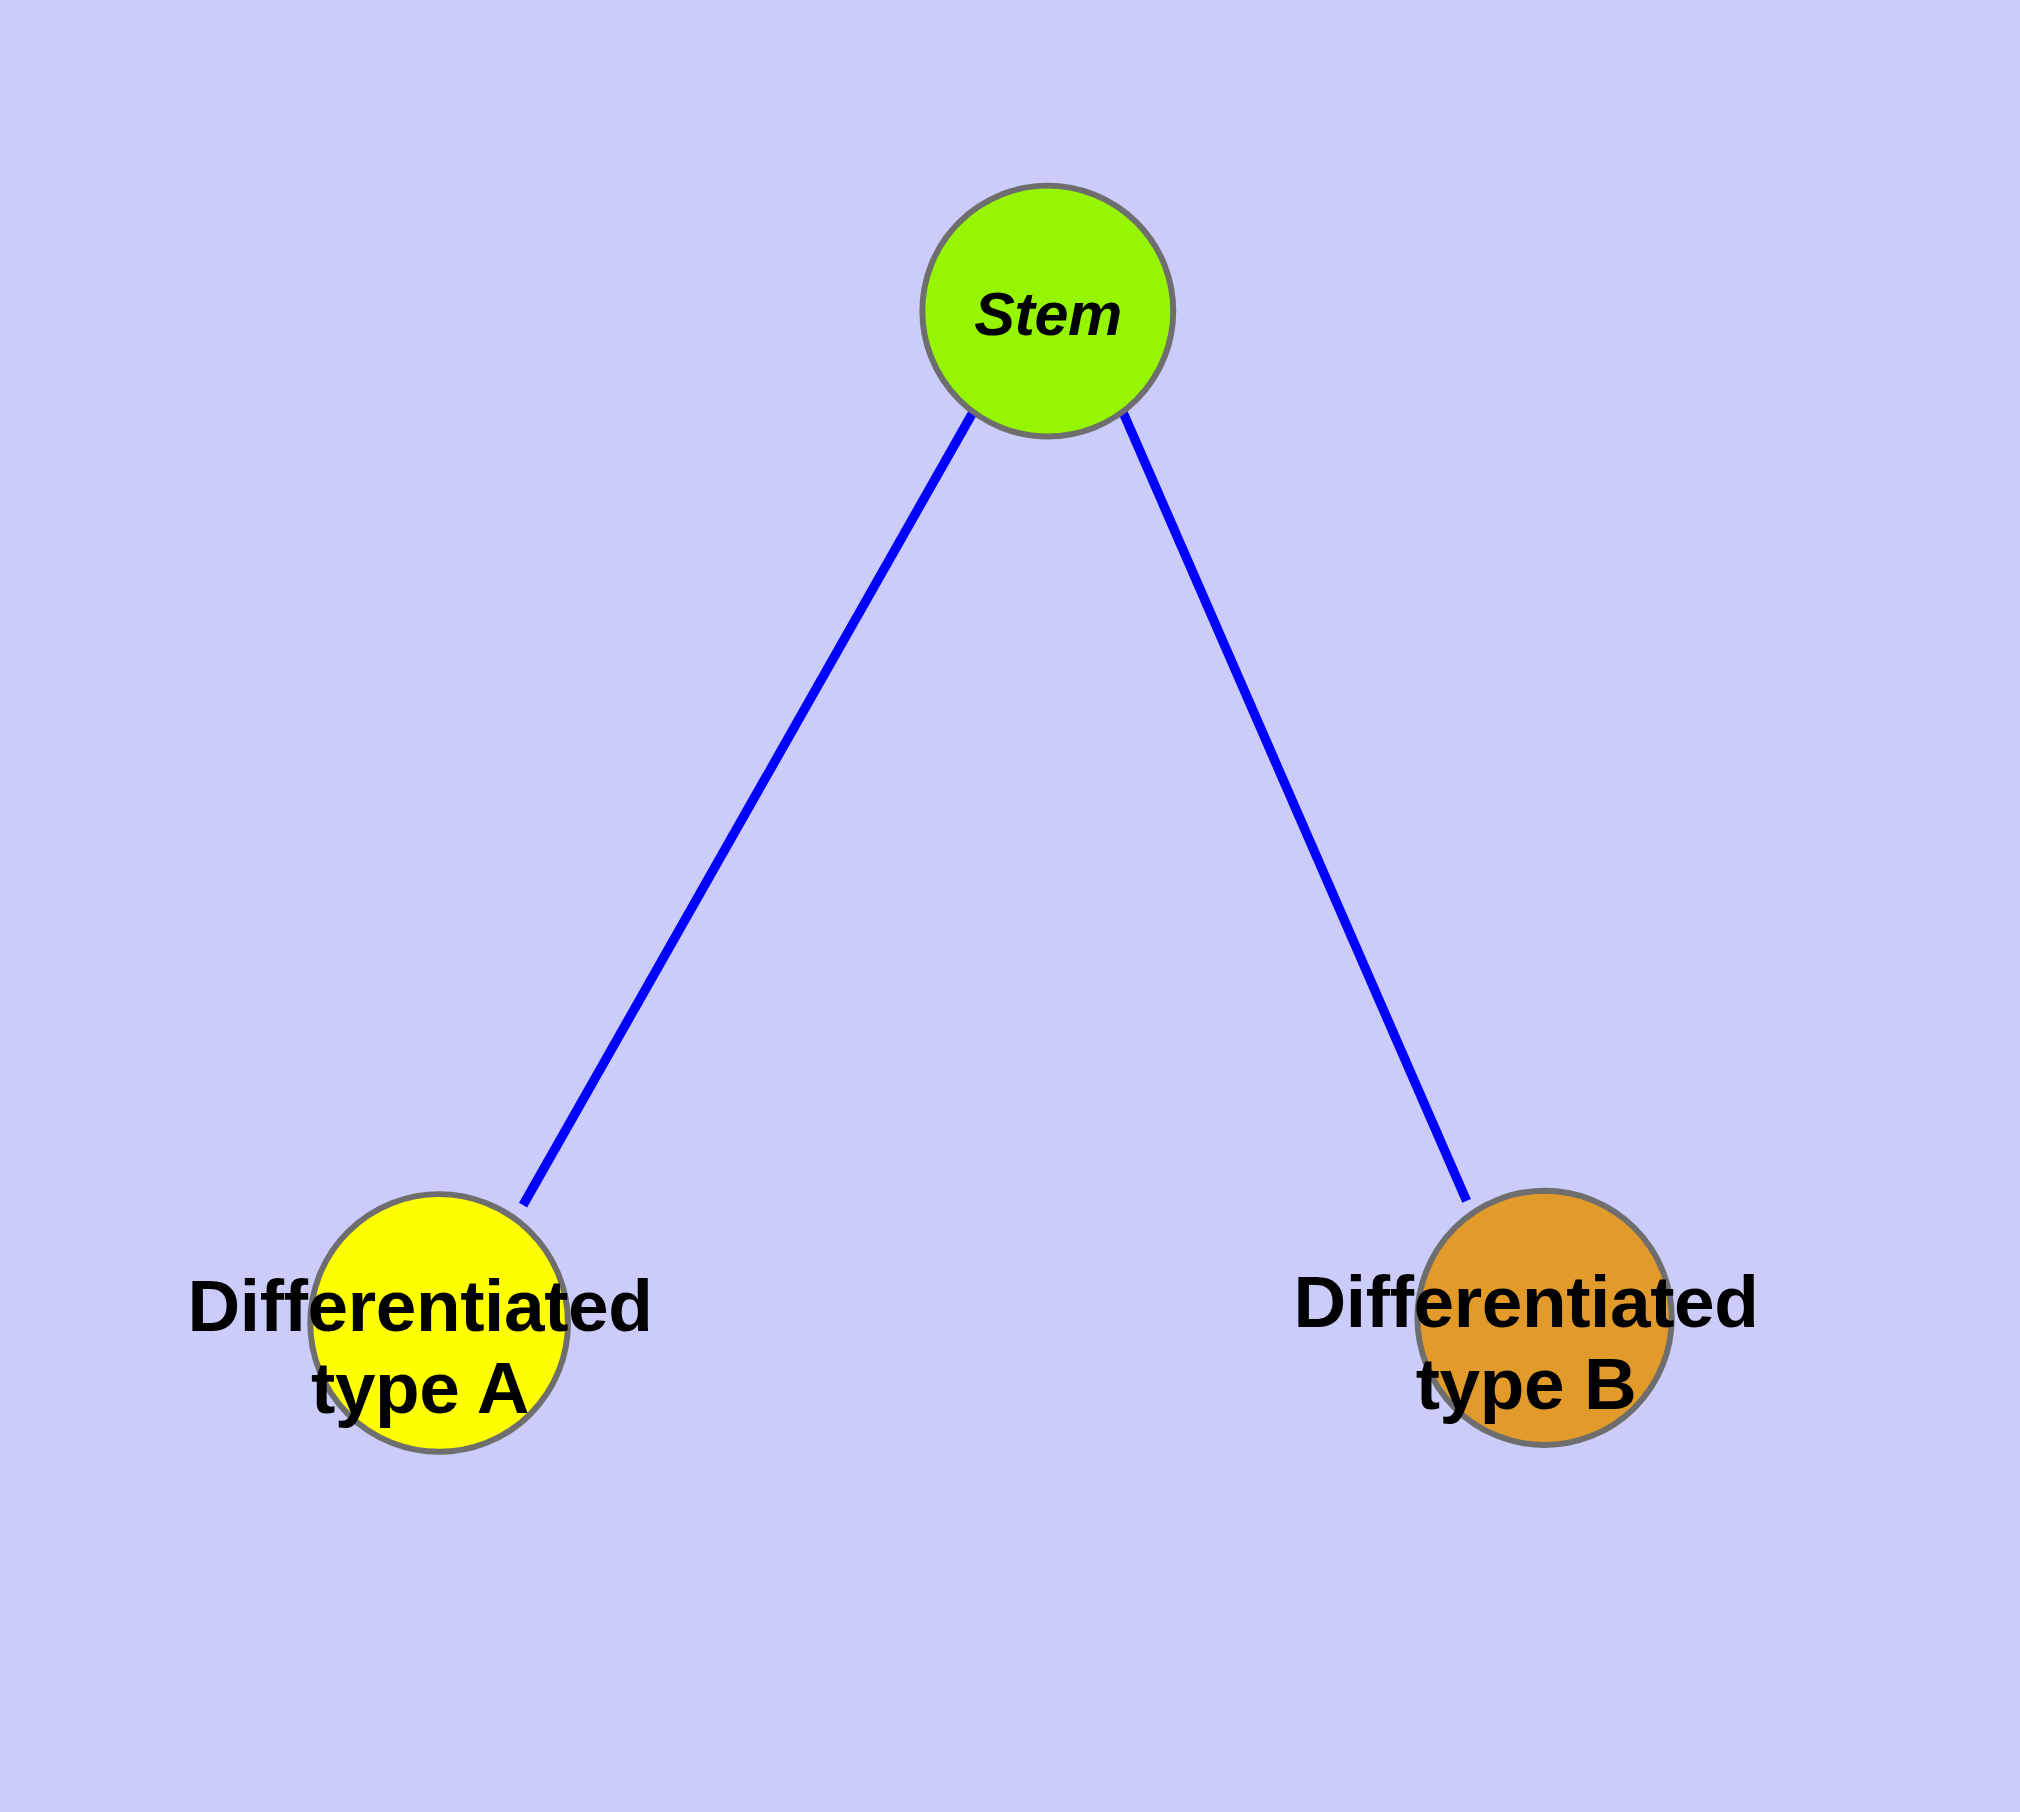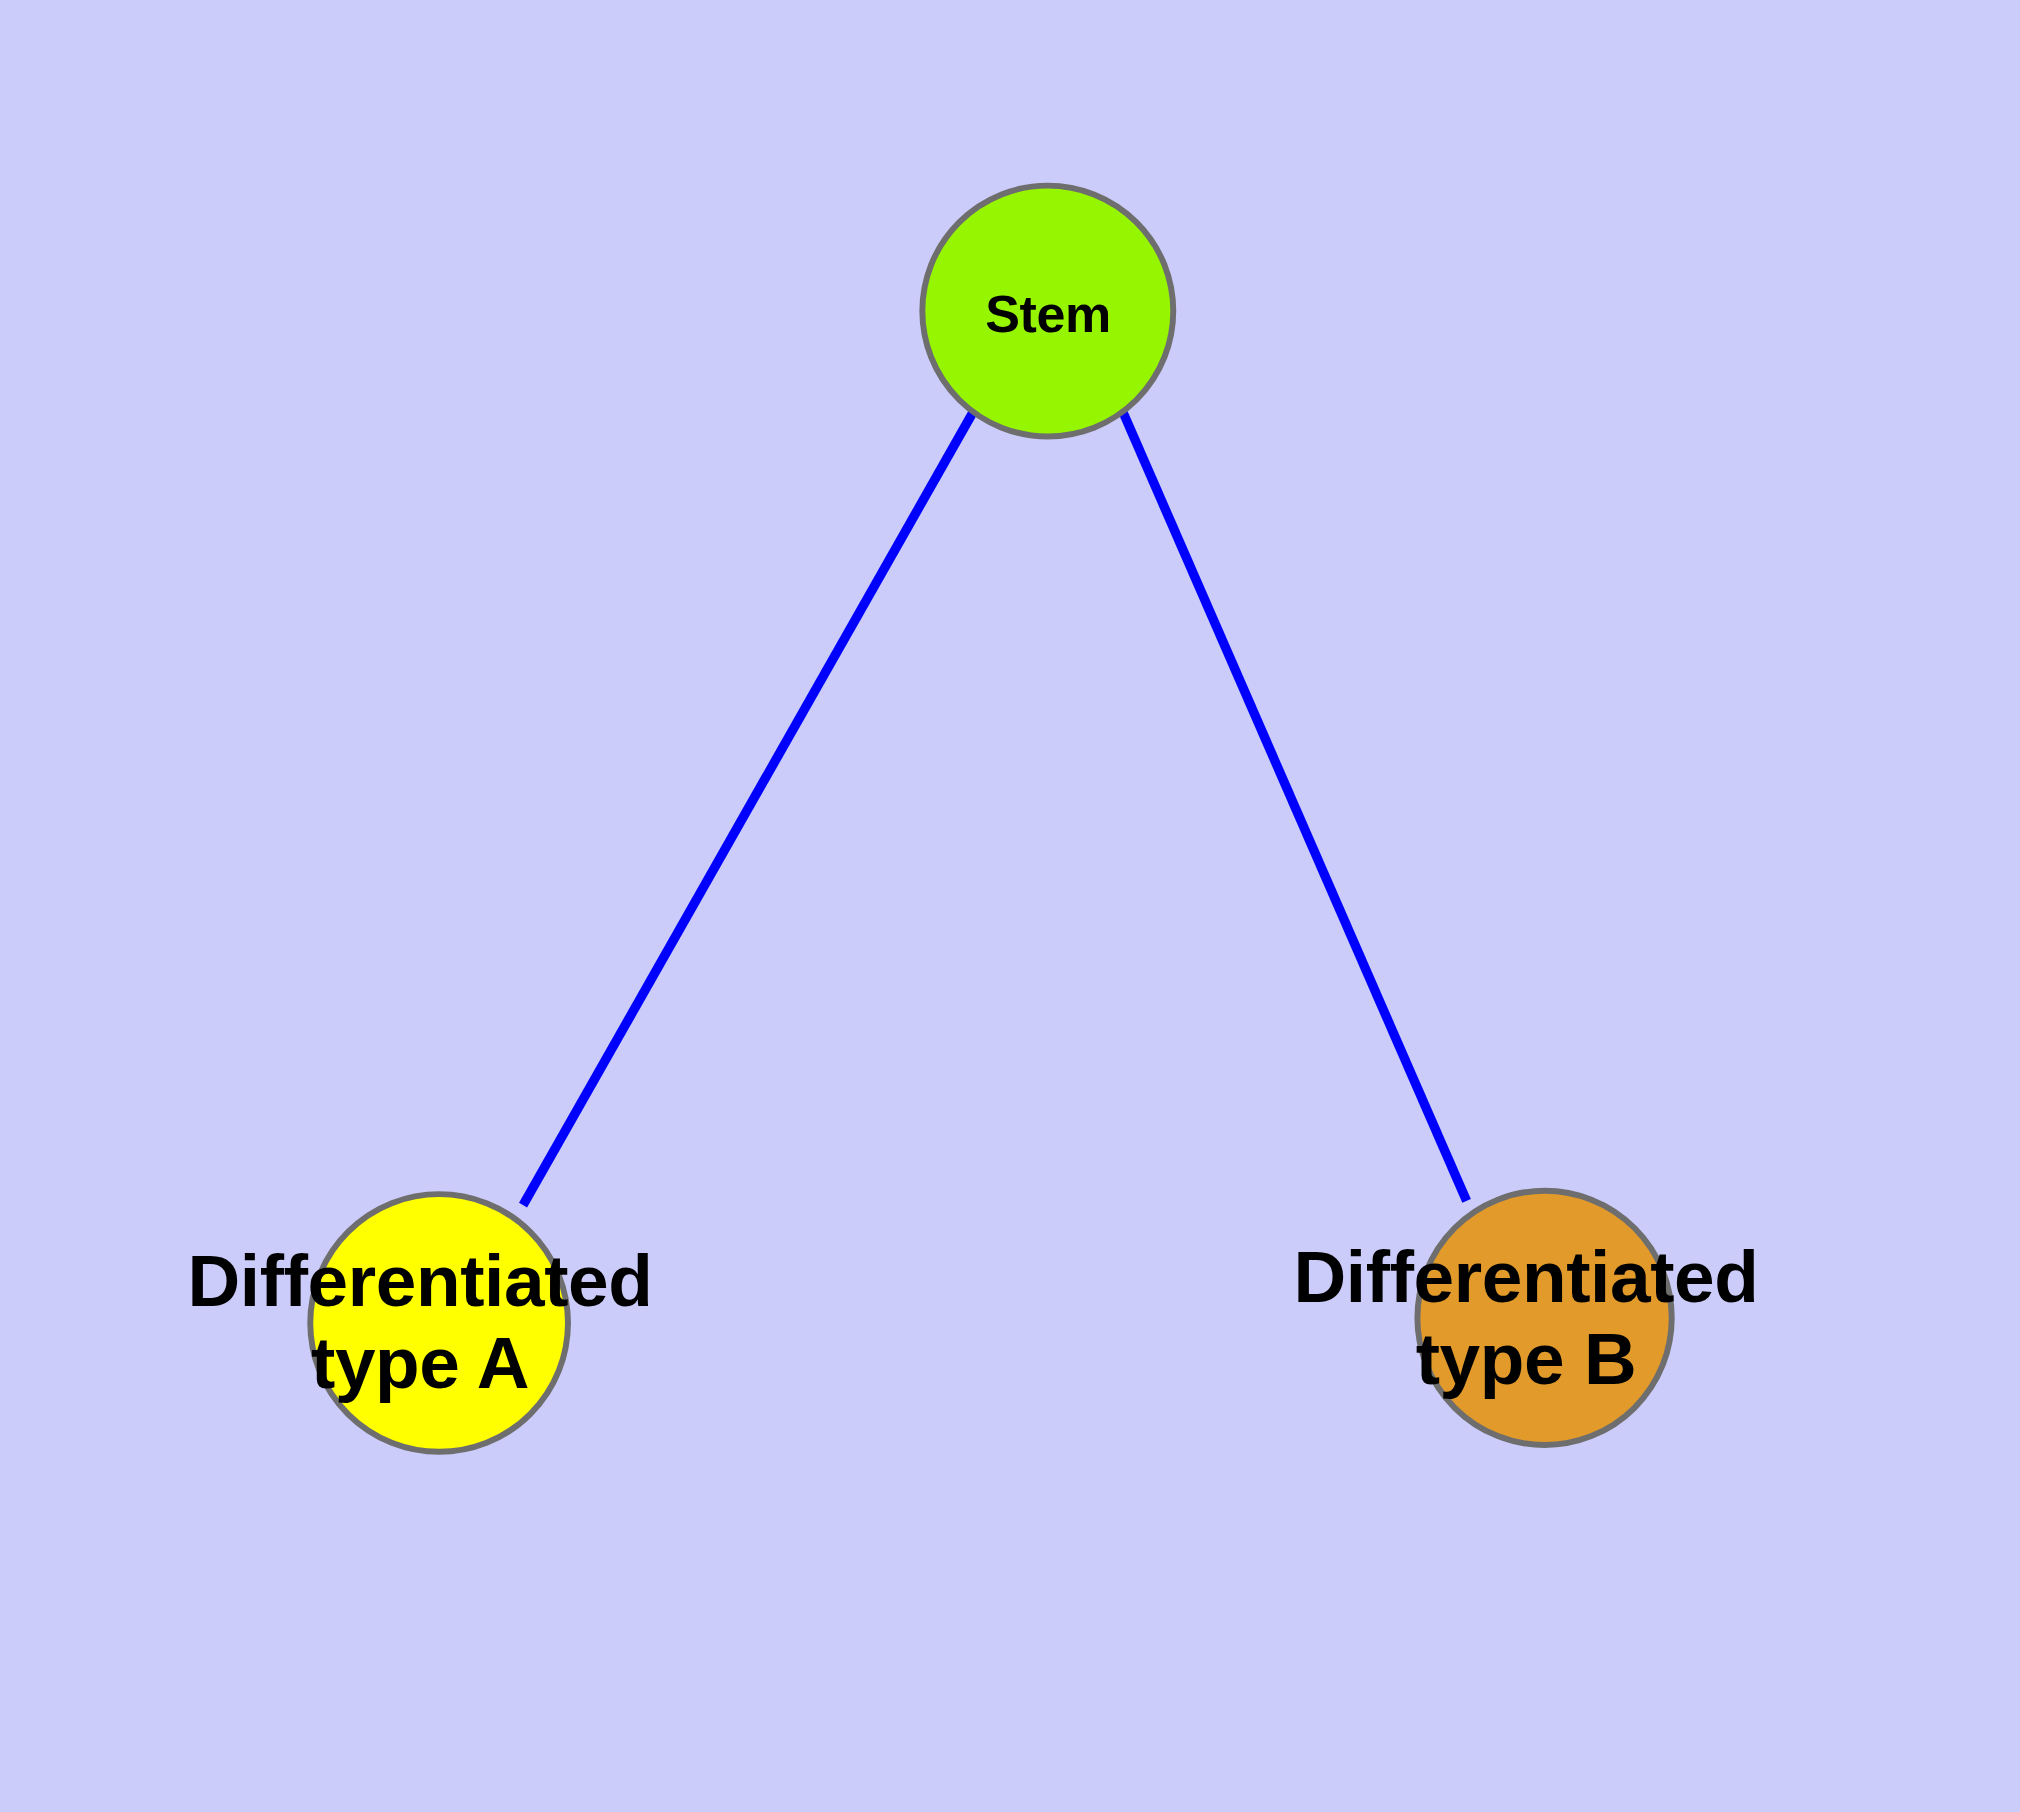--- a/index.html
+++ b/index.html
@@ -37,22 +37,22 @@
     position: absolute;
     color: #000000;
     font-weight: bold;
     text-align: center;
     line-height: 1.13;
     white-space: pre;
     pointer-events: none;
     transform: translate(-50%, -50%);
     letter-spacing: -0.4px;
   }
-  .label-stem  { font-size: 52px; }
-  .label-leaf  { font-size: 73px; }
+  .label-stem  { font-size: 61px; font-style: italic; }
+  .label-leaf  { font-size: 73px; margin-top: 25px; }
 </style>
 </head>
 <body style="background: rgb(255, 255, 255);">
 
 <div id="canvas" style="width: 2021px; height: 1812px; background: rgb(204, 204, 250);">
 
   <svg id="graph-svg" viewBox="0 0 2384 2138" preserveAspectRatio="none" xmlns="http://www.w3.org/2000/svg" style="width: 2021px; height: 1812px;">
 
     <rect id="bg-rect" x="0" y="0" width="2384" height="2138" fill="#ccccfa"></rect>
 

